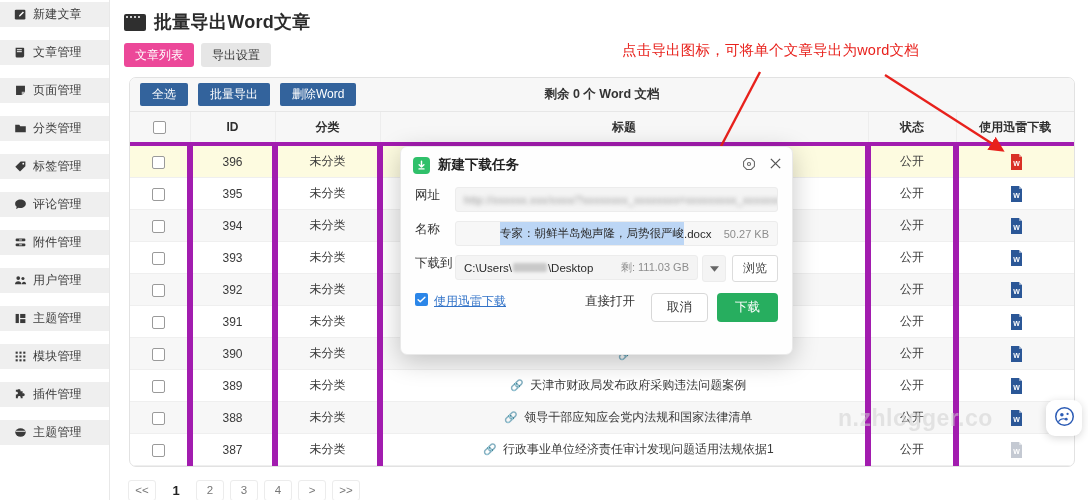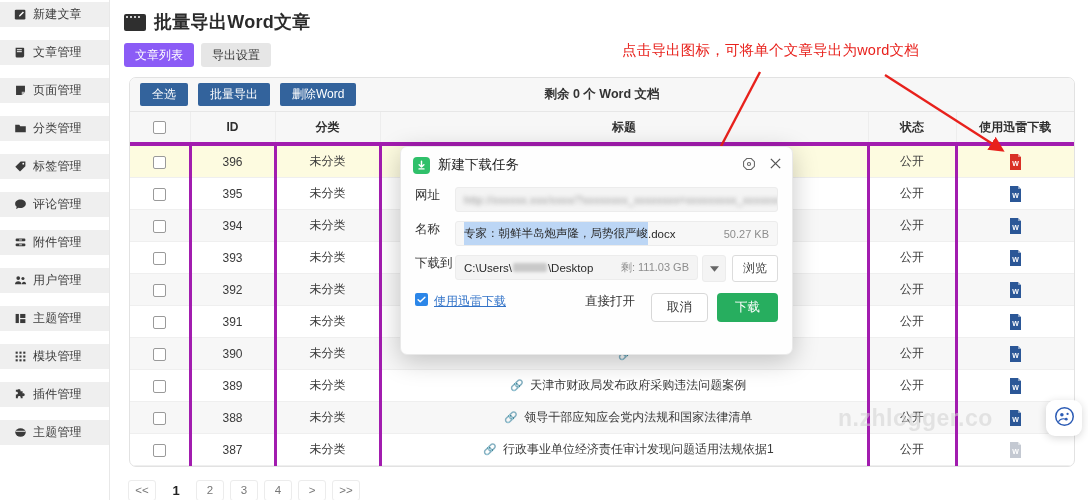--- a/index.html
+++ b/index.html
@@ -76,21 +76,21 @@
   }
   .tab {
     font-size: 12px;
     padding: 4px 11px;
     border-radius: 3px;
     cursor: pointer;
     background: #e6e6e6;
     color: #3a3a3a;
     line-height: 16px;
   }
-  .tab.active { background: #8b5cf6; color: #fff; }
+  .tab.active { background: #ec4899; color: #fff; }
 
   
   .panel {
     margin: 2px 13px 0 19px;
     border: 1px solid #e2e2e2;
     border-radius: 7px;
     background: #fff;
     box-sizing: border-box;
     overflow: hidden;
   }
@@ -126,21 +126,21 @@
     background: #f7f7f7;
     font-size: 12px; color:#2f2f2f; font-weight:600;
     height: 28px;
     border-bottom: 4px solid #a21caf;
     border-right: 1px solid #ededed;
   }
   table.grid td {
     font-size: 12px; color:#3a3a3a;
     height: 29px;
     border-bottom: 1px solid #efefef;
-    border-right: 3px solid #a21caf;
+    border-right: 6px solid #a21caf;
     text-align: center;
   }
   table.grid tr.alt td { background: #f7f7f7; }
   table.grid tr.hl td { background: #fdfbe0; }
   td.title-cell { text-align: left; padding-left: 10px; }
   .link-ico { color:#6f8bb0; margin-right: 6px; font-size: 11px; }
   .cb {
     width: 11px; height: 11px;
     border: 1px solid #9a9a9a;
     border-radius: 2px;
@@ -197,21 +197,21 @@
     height: 36px;
     padding: 0 12px;
     position: relative;
   }
   .dl-badge {
     width: 17px; height:17px; border-radius:4px;
     background:#2fc06a;
     display:inline-flex;align-items:center;justify-content:center;
     margin-right: 8px; flex:none;
   }
-  .modal-title { font-size: 13.5px; font-weight:400; color:#222; }
+  .modal-title { font-size: 13.5px; font-weight:700; color:#222; }
   .head-btns { position:absolute; right: 9px; top: 9px; display:flex; gap:12px; align-items:center;}
   .hb { width:15px;height:15px; cursor:pointer; color:#666; display:flex;align-items:center;justify-content:center;}
   .modal-body { padding: 4px 14px 0 14px; }
   .frow { display:flex; align-items:flex-start; margin-bottom: 9px; }
   .flab { width: 40px; font-size: 12.5px; color:#333; flex:none; }
   .fbox {
     flex:1; height: 25px;
     background: #f4f4f4;
     border: 1px solid #ececec;
     border-radius: 3px;
@@ -226,20 +226,21 @@
     filter: blur(2.2px);
     color:#9a9a9a;
     white-space:nowrap;
     font-size: 10.5px;
     letter-spacing: .4px;
   }
   .sel-name {
     background:#bcd6f5; color:#2a2a2a;
     padding: 10px 0;
     font-size: 11.5px;
+    margin-left: 36px;
   }
   .ext { color:#2a2a2a; font-size:11.5px; }
   .size { margin-left:auto; color:#8d8d8d; font-size: 11px; padding-left:8px; }
   .path-masked {
     display:inline-block; width:34px; height:9px;
     background:#c9c9c9; border-radius:2px;
     filter: blur(1.6px);
     margin: 0 1px; vertical-align: middle;
   }
   .free { margin-left:auto; color:#8d8d8d; font-size: 11px; }

